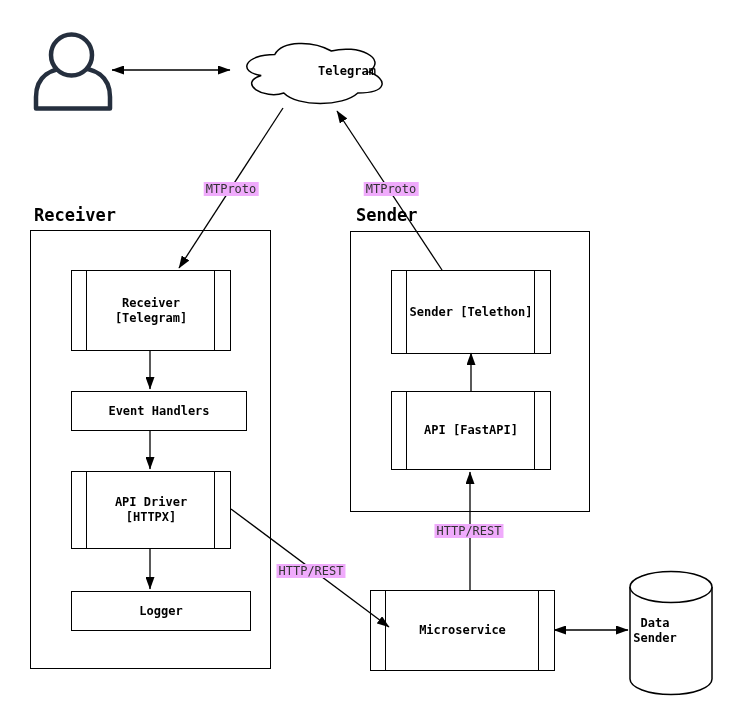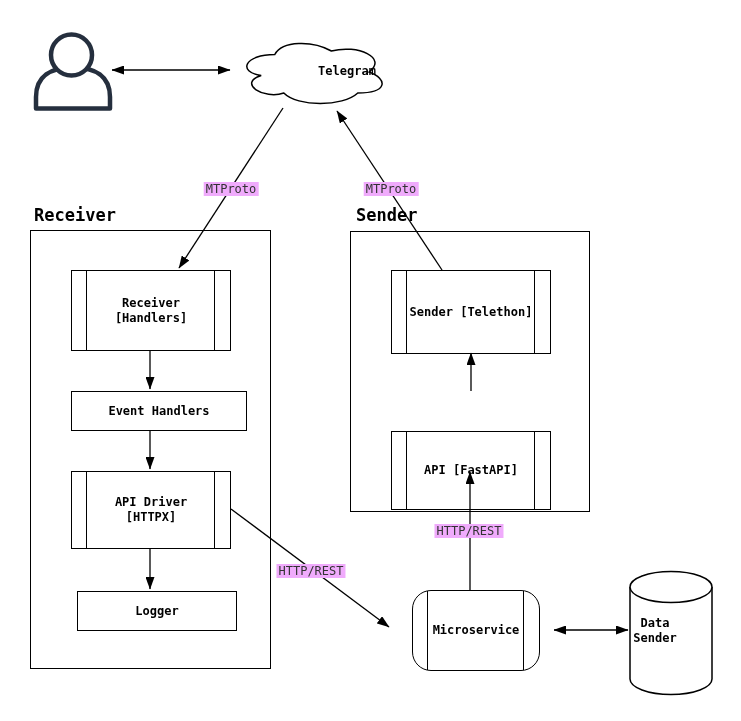--- a/index.html
+++ b/index.html
@@ -44,51 +44,51 @@
   <div class="group-box" style="left:30px; top:230px; width:241px; height:439px;"></div>
   <div class="group-box" style="left:350px; top:231px; width:240px; height:281px;"></div>
 
   <div class="group-label" style="left:34px; top:206px;">Receiver</div>
   <div class="group-label" style="left:356px; top:206px;">Sender</div>
 
   <div class="node" style="left:71px; top:270px; width:160px; height:81px;">
     <span class="bar bar-l"></span>
     <span class="bar bar-r"></span>
     <span>Receiver</span>
-    <span>[Handlers]</span>
+    <span>[Telegram]</span>
   </div>
 
   <div class="node" style="left:71px; top:391px; width:176px; height:40px;">
     <span>Event Handlers</span>
   </div>
 
   <div class="node" style="left:71px; top:471px; width:160px; height:78px;align-items:center;">
     <span class="bar bar-l"></span>
     <span class="bar bar-r"></span>
     <span>API Driver</span>
     <span>[HTTPX]</span>
   </div>
 
-  <div class="node" style="left:77px; top:591px; width:160px; height:40px;">
+  <div class="node" style="left:71px; top:591px; width:180px; height:40px;">
     <span>Logger</span>
   </div>
 
   <div class="node" style="left:391px; top:270px; width:160px; height:84px;">
     <span class="bar bar-l"></span>
     <span class="bar bar-r"></span>
     <span>Sender [Telethon]</span>
   </div>
 
-  <div class="node" style="left:391px; top:391px; width:160px; height:79px;margin-top:40px;">
+  <div class="node" style="left:391px; top:391px; width:160px; height:79px;">
     <span class="bar bar-l"></span>
     <span class="bar bar-r"></span>
     <span>API [FastAPI]</span>
   </div>
 
-  <div class="node" style="left:412px; top:590px; width:128px; height:81px;border-radius:19px;">
+  <div class="node" style="left:370px; top:590px; width:185px; height:81px;">
     <span class="bar bar-l"></span>
     <span class="bar bar-r"></span>
     <span>Microservice</span>
   </div>
 
   <div class="shape-label" style="left:311px; top:71px;margin-left:36px;">Telegram</div>
   <div class="shape-label" style="left:655px; top:631px;">
     <div>Data</div>
     <div>Sender</div>
   </div>

